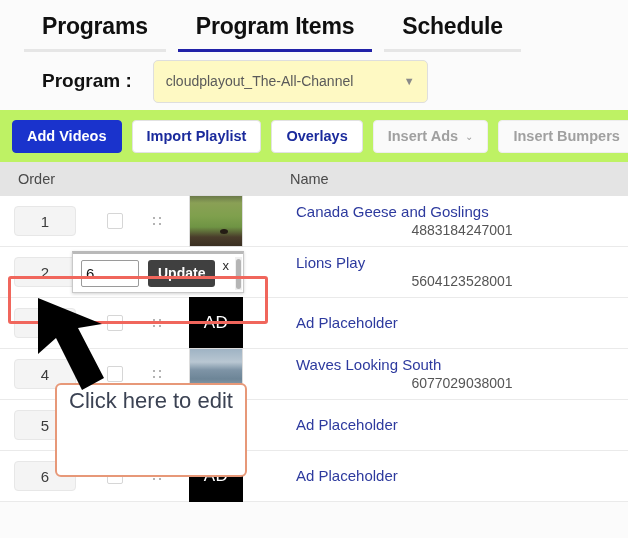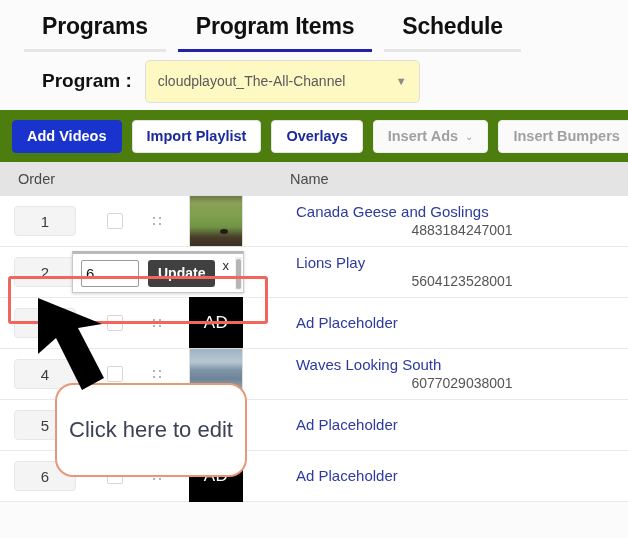--- a/index.html
+++ b/index.html
@@ -46,21 +46,21 @@
     height: 58px;
     display: flex;
     align-items: center;
     padding-left: 42px;
     background: #fbfbfb;
   }
   .program-label {
     font-size: 19px;
     font-weight: bold;
     color: #111;
-    margin-right: 13px;
+    margin-right: 21px;
     white-space: nowrap;
   }
   .program-select {
     width: 275px;
     height: 43px;
     background: #fef9c3;
     border: 1px solid #dedede;
     border-radius: 5px;
     display: flex;
     align-items: center;
@@ -81,21 +81,21 @@
     margin-left: 6px;
   }
 
   
   .toolbar {
     height: 52px;
     display: flex;
     align-items: center;
     padding-left: 12px;
     gap: 10px;
-    background: #4d7c0f;
+    background: #bef264;
     overflow: hidden;
   }
   .btn {
     height: 33px;
     border-radius: 4px;
     display: flex;
     align-items: center;
     gap: 7px;
     padding: 0 14px;
     font-size: 14.5px;
@@ -339,24 +339,23 @@
 
   
   .callout {
     position: absolute;
     left: 55px;
     top: 383px;
     width: 192px;
     height: 94px;
     background: #fff;
     border: 2.5px solid #e79878;
-    border-radius: 18px;
-    box-sizing: border-box;
-    display: flex;
-    align-items: center;
+    border-radius: 6px;
+    box-sizing: border-box;
+    display: flex;
     justify-content: center;
     text-align: center;
     font-size: 22px;
     color: #3b4253;
     line-height: 1.45;
     padding: 0 12px;
     z-index: 9;
   }
 
   

